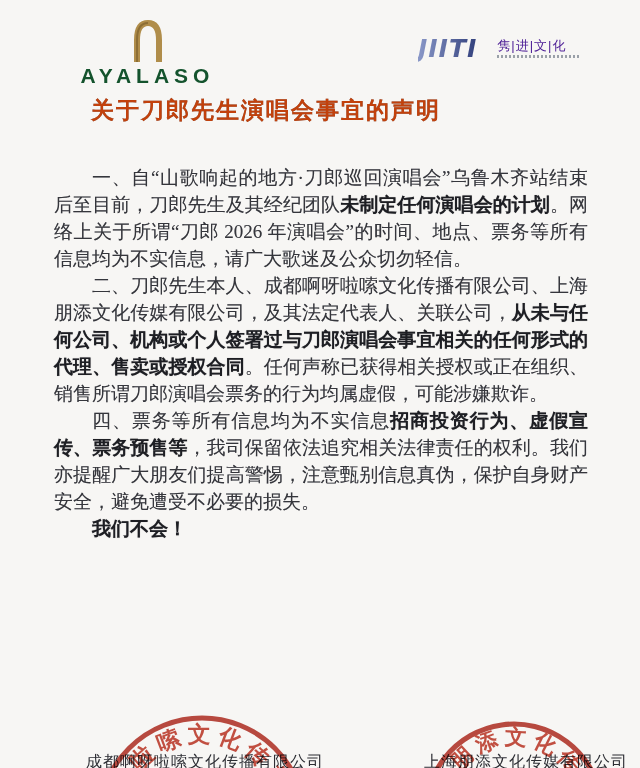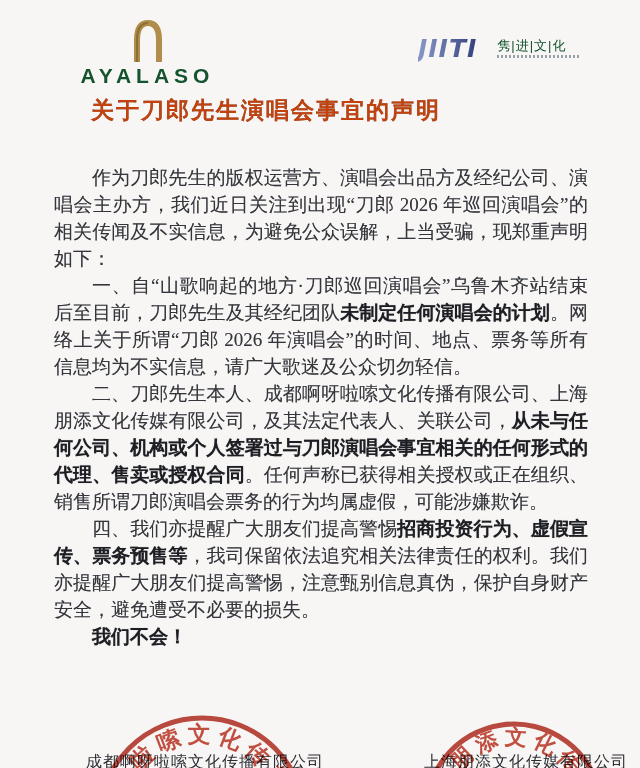--- a/index.html
+++ b/index.html
@@ -11,21 +11,21 @@
   .left-logo{position:absolute;left:60px;top:18px;width:175px;text-align:center;}
   .arch{display:block;margin:0 auto 2px auto;}
   .ayalaso{font-family:"Liberation Sans",sans-serif;font-size:21px;font-weight:700;
            letter-spacing:5px;color:#14532d;}
   .ayalaso-sub{font-size:10px;color:#6a6f78;letter-spacing:2px;margin-top:1px;}
 
   .right-logo{position:absolute;left:418px;top:34px;display:flex;align-items:center;gap:20px;}
   .jiiti{font-family:"DejaVu Sans",sans-serif;font-size:25px;font-weight:800;font-style:italic;
          letter-spacing:1px;background:linear-gradient(90deg,#8a98c8,#32407c);
          -webkit-background-clip:text;background-clip:text;color:transparent;}
-  .jiiti-cjk{font-family:"Liberation Sans",sans-serif;font-size:13px;color:#14532d;
+  .jiiti-cjk{font-family:"Liberation Sans",sans-serif;font-size:13px;color:#4c1d95;
              letter-spacing:1px;line-height:1;}
   .jiiti-tagline{height:3px;width:84px;margin-top:3px;
       background:repeating-linear-gradient(90deg,#9aa0a8 0 2px,transparent 2px 4px);}
 
   
   .title{position:absolute;top:95px;left:0;width:532px;text-align:center;
          font-size:23px;font-weight:700;color:#c2410c;letter-spacing:2px;
          text-shadow:0 0 .5px rgba(30,30,40,.55);}
 
   
@@ -64,24 +64,23 @@
     <span class="jiiti">JIITI</span>
     <span>
       <div class="jiiti-cjk">隽|进|文|化</div>
       <div class="jiiti-tagline"></div>
     </span>
   </div>
 
   <div class="title">关于刀郎先生演唱会事宜的声明</div>
 
   <div class="letter">
-    <p><span>作为刀郎先生的版权运营方、演唱会出品方及经纪公司、演唱会主办方，我们近日关注到出现“刀郎 2026 年巡回演唱会”的相关传闻及不实信息，为避免公众误解，上当受骗，现郑重声明如下：</span><b></b><span></span></p>
     <p><span>一、自“山歌响起的地方·刀郎巡回演唱会”乌鲁木齐站结束后至目前，刀郎先生及其经纪团队</span><b>未制定任何演唱会的计划</b><span>。网络上关于所谓“刀郎 2026 年演唱会”的时间、地点、票务等所有信息均为不实信息，请广大歌迷及公众切勿轻信。</span></p>
     <p><span>二、刀郎先生本人、成都啊呀啦嗦文化传播有限公司、上海朋添文化传媒有限公司，及其法定代表人、关联公司，</span><b>从未与任何公司、机构或个人签署过与刀郎演唱会事宜相关的任何形式的代理、售卖或授权合同</b><span>。任何声称已获得相关授权或正在组织、销售所谓刀郎演唱会票务的行为均属虚假，可能涉嫌欺诈。</span></p>
-    <p><span>四、我们亦提醒广大朋友们提高警惕</span><b>招商投资行为、虚假宣传、票务预售等</b><span>，我司保留依法追究相关法律责任的权利。我们亦提醒广大朋友们提高警惕，注意甄别信息真伪，保护自身财产安全，避免遭受不必要的损失。</span></p>
+    <p><span>四、票务等所有信息均为不实信息</span><b>招商投资行为、虚假宣传、票务预售等</b><span>，我司保留依法追究相关法律责任的权利。我们亦提醒广大朋友们提高警惕，注意甄别信息真伪，保护自身财产安全，避免遭受不必要的损失。</span></p>
     <p class="closing"><span></span><b>我们不会！</b></p>
   </div>
 
   <div class="sig-row">
     <span class="sig-left">成都啊呀啦嗦文化传播有限公司</span>
     <span class="sig-right">上海朋添文化传媒有限公司</span>
   </div>
 
   <svg class="seal seal-left" width="218" height="218" viewBox="0 0 220 220">
     <circle cx="110" cy="110" r="104" fill="none" stroke="#b43227" stroke-width="5"></circle>

